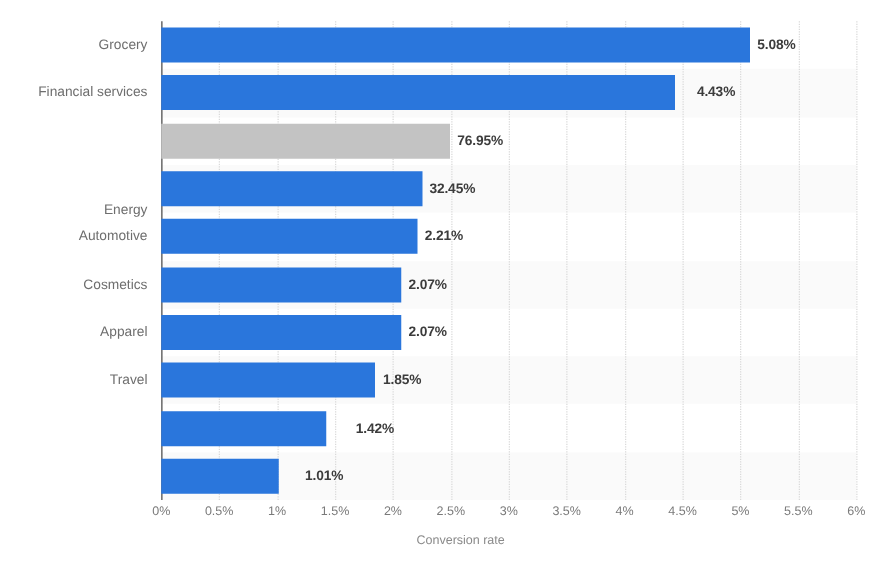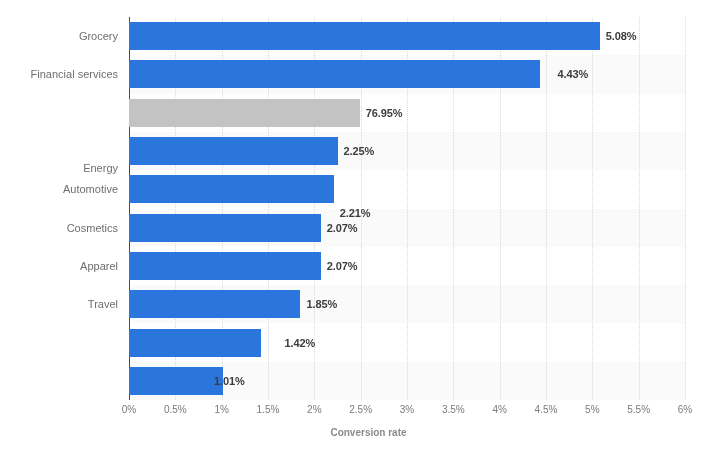--- a/index.html
+++ b/index.html
@@ -119,21 +119,20 @@
     left: 0;
     top: 427px;
     width: 709px;
     text-align: center;
     font-size: 10px;
     color: #8a8a8a;
   }
   #axis-title-inner {
     display: inline-block;
     margin-left: 28px;
-    font-weight: bold;
   }
 </style>
 </head>
 <body>
 
 <div id="chart-root">
 
   <div id="cat-axis">
       <div class="cat-item" style="top: 0px; height: 38.3px; color: rgb(110, 110, 110);">Grocery</div>
       <div class="cat-item" style="top: 38.3px; height: 38.3px; color: rgb(110, 110, 110);">Financial services</div>
@@ -175,45 +174,45 @@
         <div class="bar-row" style="top: 43.45px; height: 28px;">
           <div class="bar" style="width: 410.513px; background: rgb(42, 118, 220);"></div>
           <div class="bar-label" style="left: 416.513px; color: rgb(60, 60, 60); padding-left: 12px;">4.43%</div>
         </div>
         <div class="bar-row" style="top: 81.75px; height: 28px;">
           <div class="bar highlight" style="width: 230.74px; background: rgb(195, 195, 195);"></div>
           <div class="bar-label" style="left: 236.74px; color: rgb(60, 60, 60);">76.95%</div>
         </div>
         <div class="bar-row" style="top: 120.05px; height: 28px;">
           <div class="bar" style="width: 208.5px; background: rgb(42, 118, 220);"></div>
-          <div class="bar-label" style="left: 214.5px; color: rgb(60, 60, 60);">2.25%</div>
+          <div class="bar-label" style="left: 214.5px; color: rgb(60, 60, 60);">32.45%</div>
         </div>
         <div class="bar-row" style="top: 158.35px; height: 28px;">
           <div class="bar" style="width: 204.793px; background: rgb(42, 118, 220);"></div>
-          <div class="bar-label" style="left: 210.793px; color: rgb(60, 60, 60); margin-top: 24px;">2.21%</div>
+          <div class="bar-label" style="left: 210.793px; color: rgb(60, 60, 60);">2.21%</div>
         </div>
         <div class="bar-row" style="top: 196.65px; height: 28px;">
           <div class="bar" style="width: 191.82px; background: rgb(42, 118, 220);"></div>
           <div class="bar-label" style="left: 197.82px; color: rgb(60, 60, 60);">2.07%</div>
         </div>
         <div class="bar-row" style="top: 234.95px; height: 28px;">
           <div class="bar" style="width: 191.82px; background: rgb(42, 118, 220);"></div>
           <div class="bar-label" style="left: 197.82px; color: rgb(60, 60, 60);">2.07%</div>
         </div>
         <div class="bar-row" style="top: 273.25px; height: 28px;">
           <div class="bar" style="width: 171.433px; background: rgb(42, 118, 220);"></div>
           <div class="bar-label" style="left: 177.433px; color: rgb(60, 60, 60);">1.85%</div>
         </div>
         <div class="bar-row" style="top: 311.55px; height: 28px;">
           <div class="bar" style="width: 131.587px; background: rgb(42, 118, 220);"></div>
           <div class="bar-label" style="left: 137.587px; color: rgb(60, 60, 60); margin-left: 18px;">1.42%</div>
         </div>
         <div class="bar-row" style="top: 349.85px; height: 28px;">
           <div class="bar" style="width: 93.5933px; background: rgb(42, 118, 220);"></div>
-          <div class="bar-label" style="left: 85px; color: rgb(60, 60, 60);">1.01%</div>
+          <div class="bar-label" style="left: 115px; color: rgb(60, 60, 60);">1.01%</div>
         </div>
       </div>
   </div>
 
   <div id="x-axis">
       <div class="tick-label" style="left: 0px; color: rgb(122, 122, 122);">0%</div>
       <div class="tick-label" style="left: 46.3333px; color: rgb(122, 122, 122);">0.5%</div>
       <div class="tick-label" style="left: 92.6667px; color: rgb(122, 122, 122);">1%</div>
       <div class="tick-label" style="left: 139px; color: rgb(122, 122, 122);">1.5%</div>
       <div class="tick-label" style="left: 185.333px; color: rgb(122, 122, 122);">2%</div>

